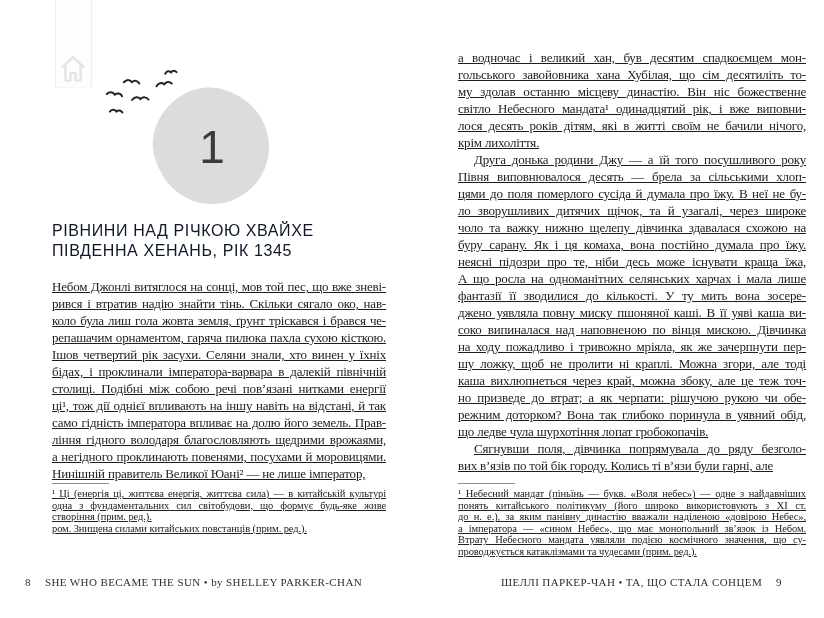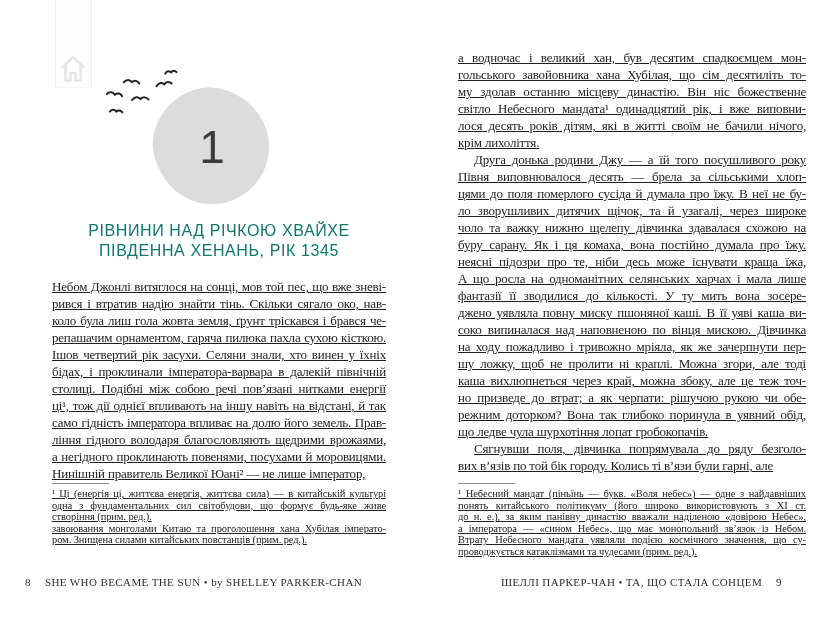--- a/index.html
+++ b/index.html
@@ -24,23 +24,23 @@
   }
   .chapter-circle::before{
     content:"";position:absolute;inset:-2px 2px 3px -2px;background:#dcdcdc;
     border-radius:48% 52% 46% 54%/52% 47% 53% 48%;transform:rotate(21deg);z-index:-1;
   }
   .chapter-number{
     font-family:"Liberation Sans", sans-serif;font-weight:300;
     font-size:46px;color:#3b3b3b;line-height:1;
   }
   .chapter-title{
-    position:absolute;left:52px;top:221px;width:334px;text-align:center;
+    position:absolute;left:52px;top:221px;width:334px;
     font-family:"Liberation Sans", sans-serif;font-weight:300;
-    font-size:16px;line-height:20px;letter-spacing:0.6px;color:#0f766e;
+    font-size:16px;line-height:20px;letter-spacing:0.6px;color:#0f172a;
   }
   
   .page-body{
     position:absolute;color:#1d1d1d;
     font-size:13px;line-height:17px;letter-spacing:-0.2px;
   }
   .left-body{left:52px;top:278px;width:334px;}
   .right-body{left:458px;top:49px;width:348px;}
   .line{white-space:nowrap;overflow:hidden;text-align:justify;text-align-last:justify;text-decoration:underline;}
   .line.last{text-align-last:left;}
@@ -107,21 +107,20 @@
     <div class="line">само гідність імператора впливає на долю його земель. Прав-</div>
     <div class="line">ління гідного володаря благословляють щедрими врожаями,</div>
     <div class="line">а негідного проклинають повенями, посухами й моровицями.</div>
     <div class="line last">Нинішній правитель Великої Юані² — не лише імператор,</div>
   </div>
 <div class="fn-rule left"></div>
 <div class="footnotes left">
     <div class="line">¹ Ці (енергія ці, життєва енергія, життєва сила) — в китайській культурі</div>
     <div class="line">одна з фундаментальних сил світобудови, що формує будь-яке живе</div>
     <div class="line last">створіння (прим. ред.).</div>
-    <div class="line">завоювання монголами Китаю та проголошення хана Хубілая імперато-</div>
     <div class="line last">ром. Знищена силами китайських повстанців (прим. ред.).</div>
   </div>
 <div class="footer left">
   <span class="pgnum">8</span><span>SHE WHO BECAME THE SUN • by SHELLEY PARKER-CHAN</span>
 </div>
 
 <div class="page-body right-body">
     <div class="line">а водночас і великий хан, був десятим спадкоємцем мон-</div>
     <div class="line">гольського завойовника хана Хубілая, що сім десятиліть то-</div>
     <div class="line">му здолав останню місцеву династію. Він ніс божественне</div>

